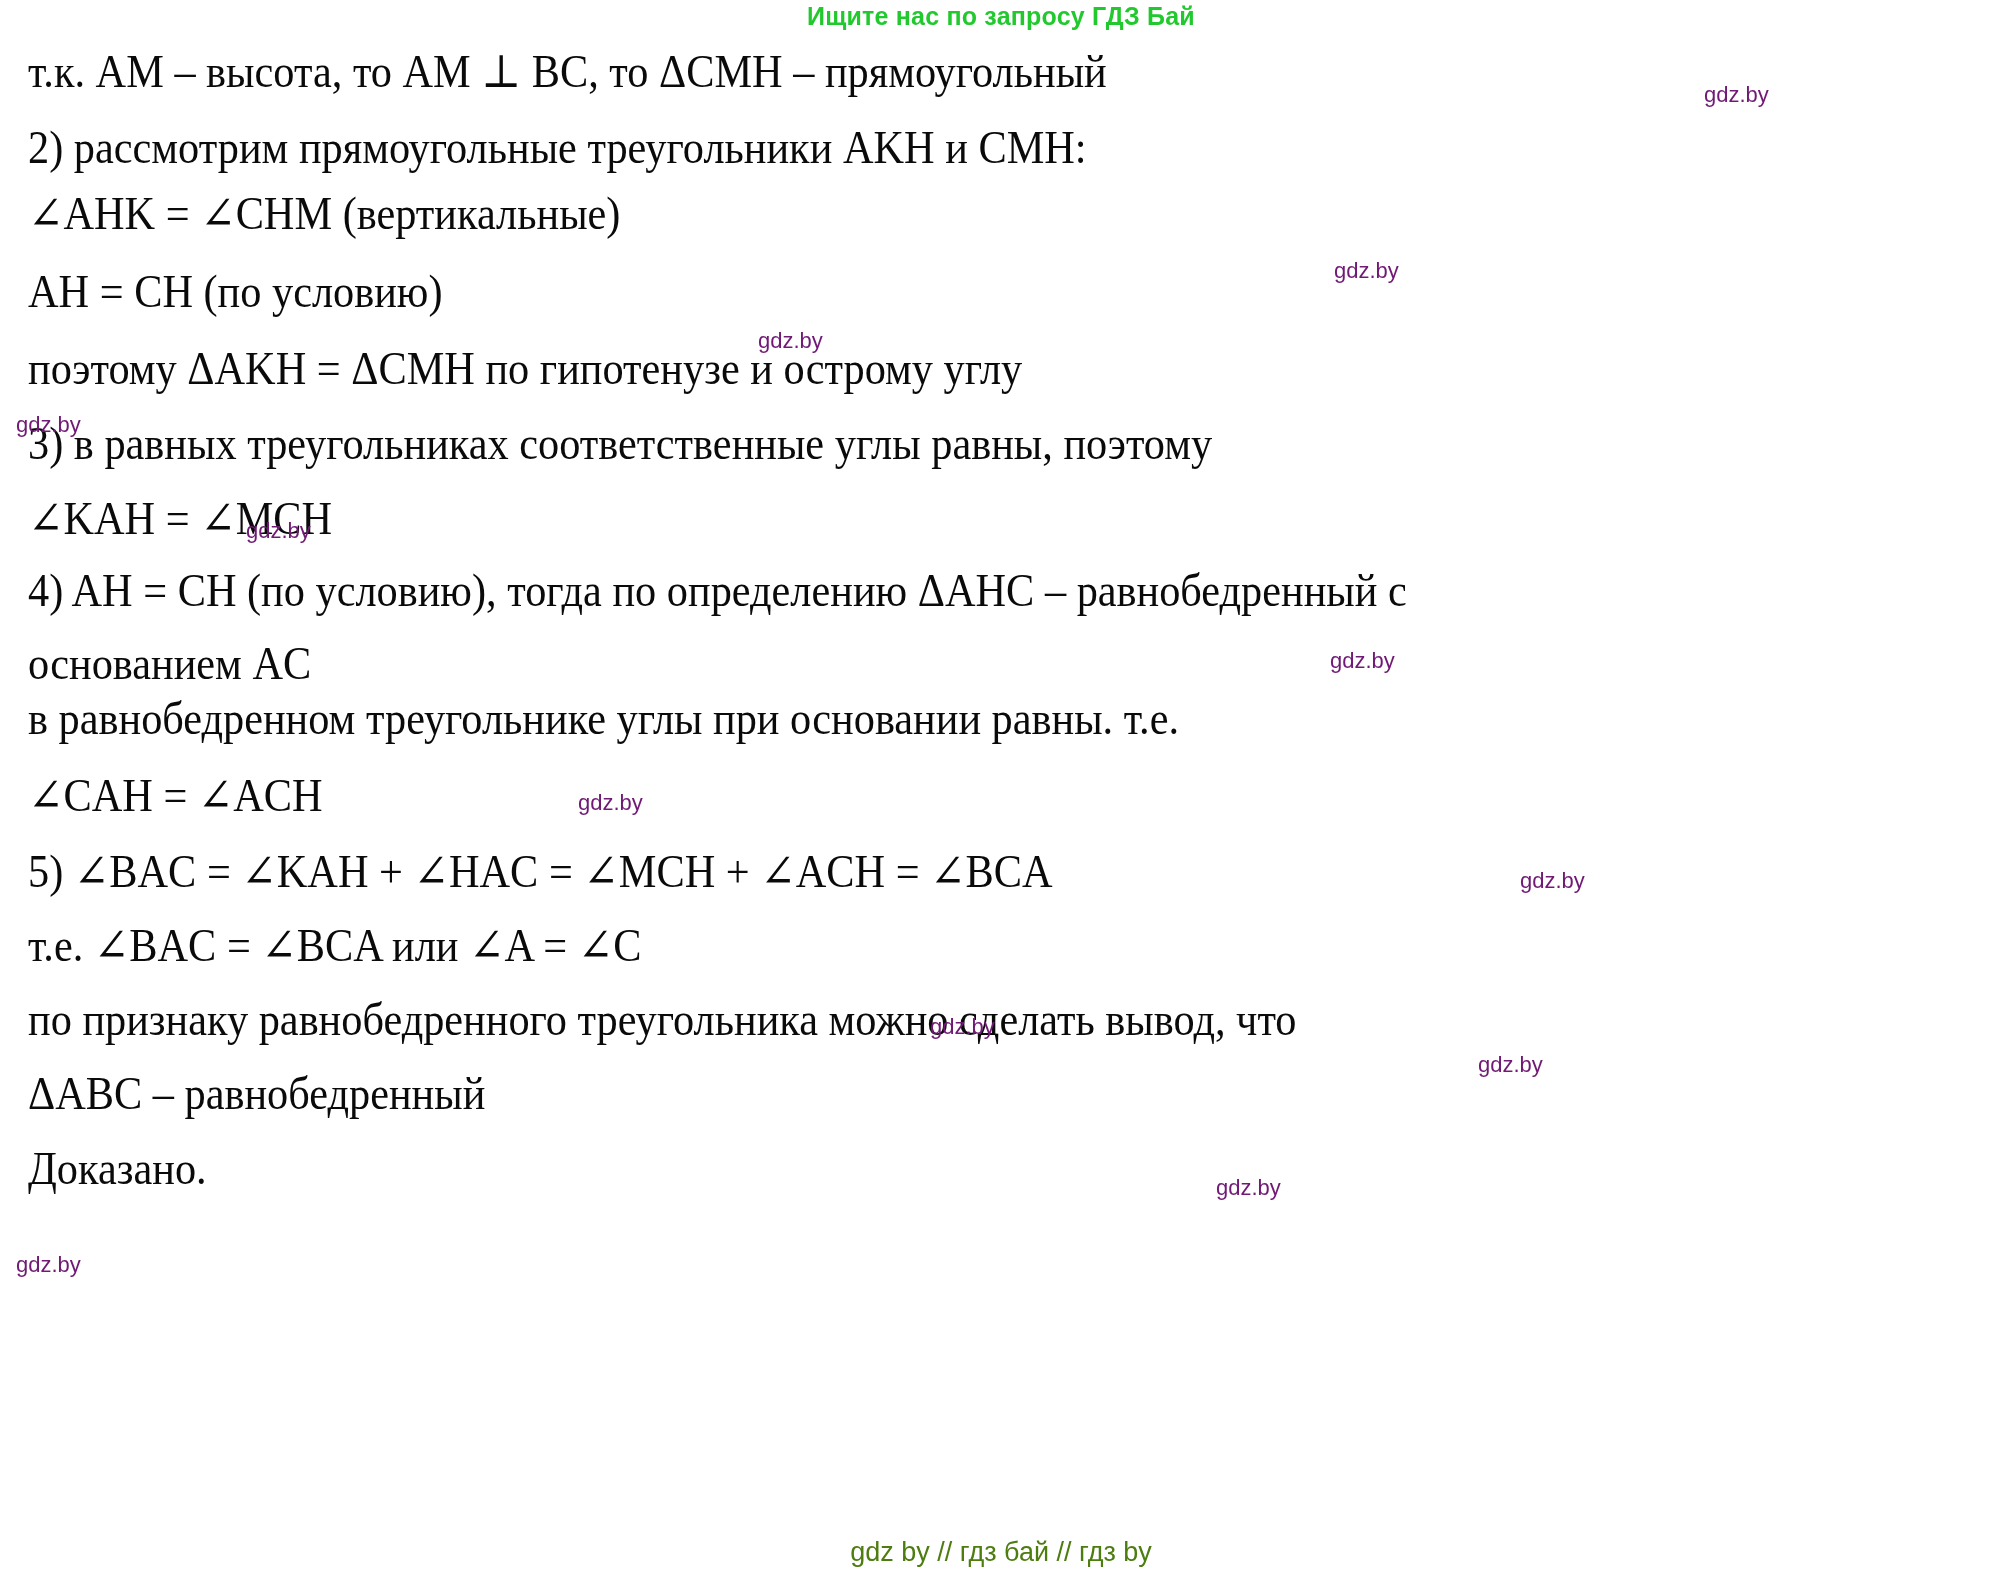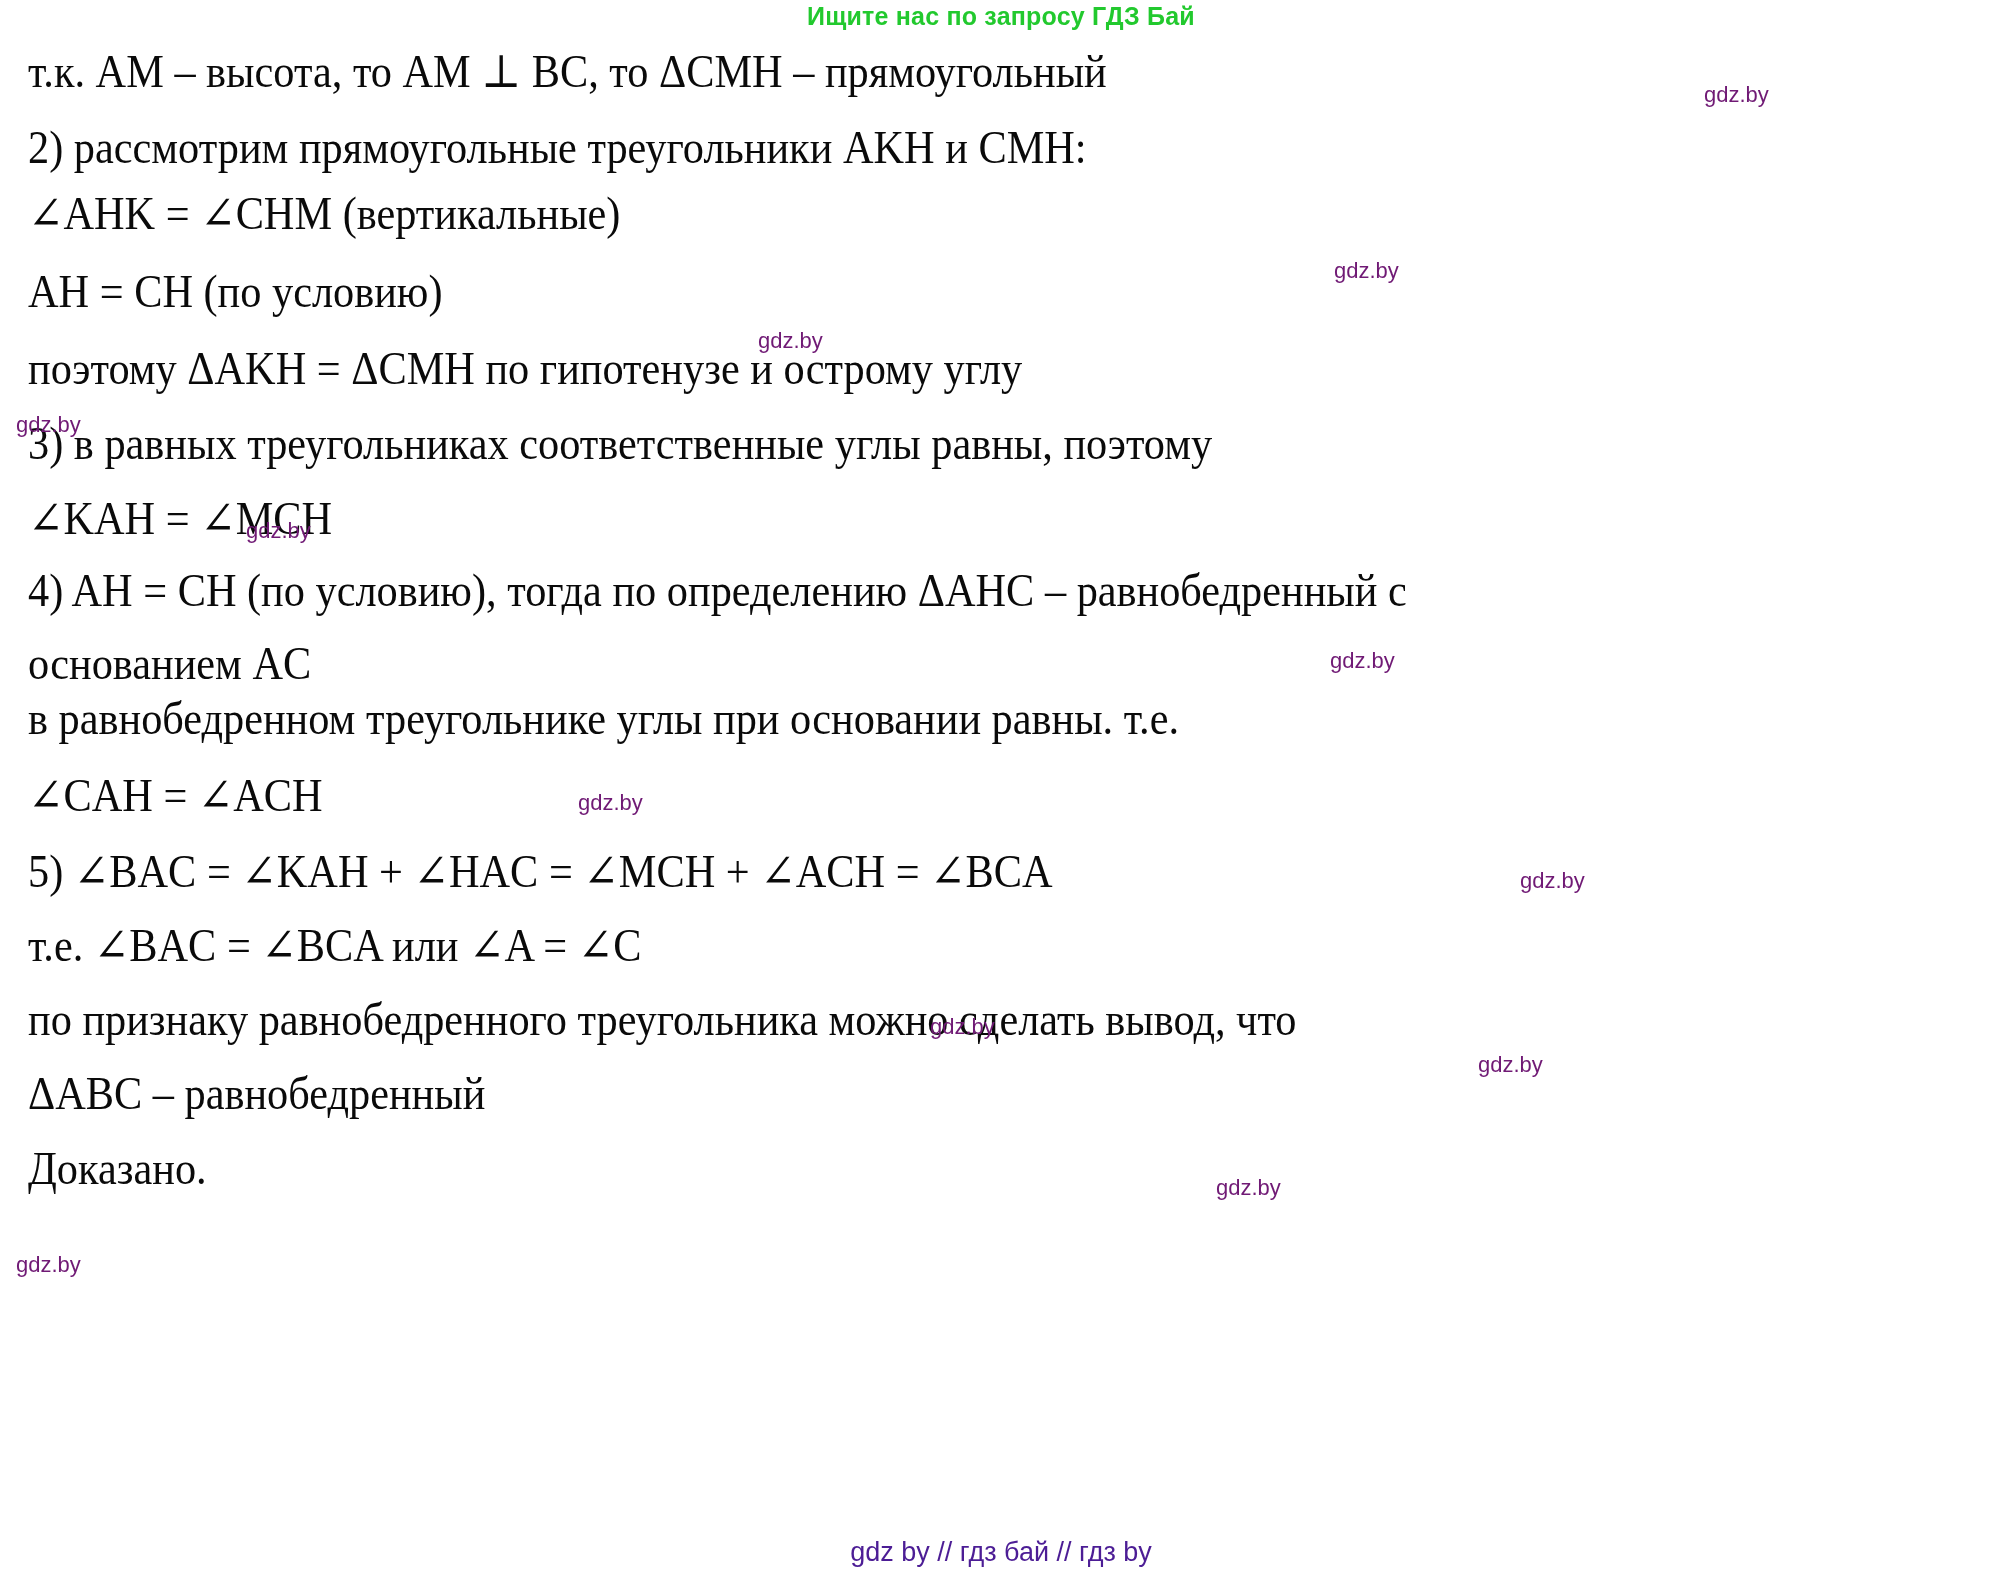--- a/index.html
+++ b/index.html
@@ -74,21 +74,21 @@
 
   
   .footer-banner {
     position: absolute;
     bottom: 8px;
     left: 0;
     width: 2002px;
     text-align: center;
     font-family: "Liberation Sans", "DejaVu Sans", sans-serif;
     font-size: 27px;
-    color: #4c1d95;
+    color: #4d7c0f;
     white-space: nowrap;
   }
 </style>
 </head>
 <body>
 
 <div id="page">
 
   <div class="header-banner">Ищите нас по запросу ГДЗ Бай</div>
 

